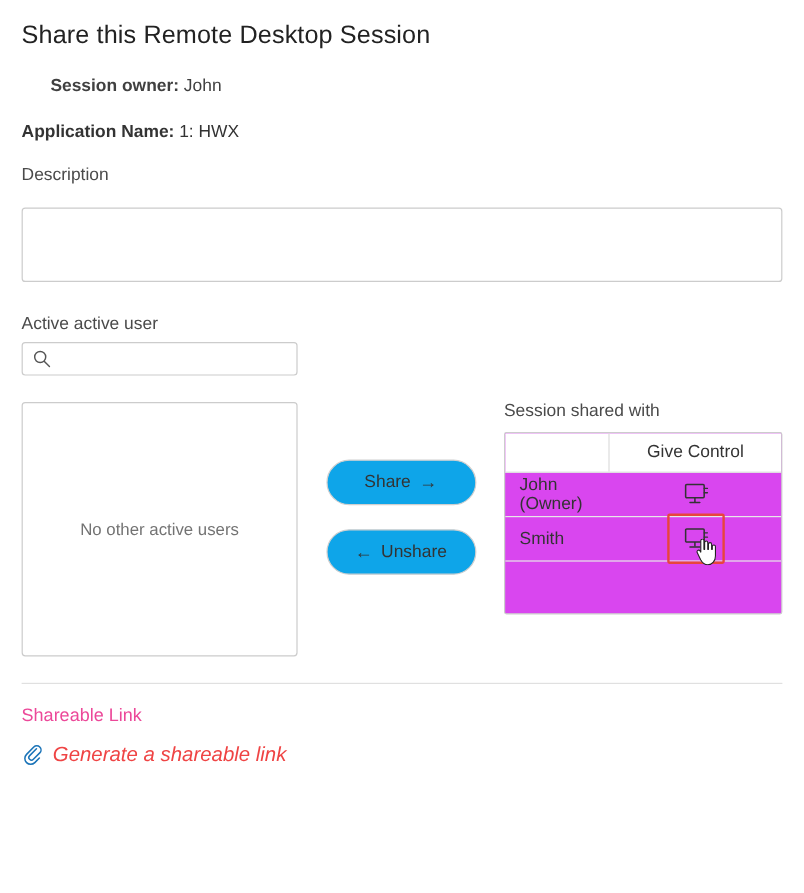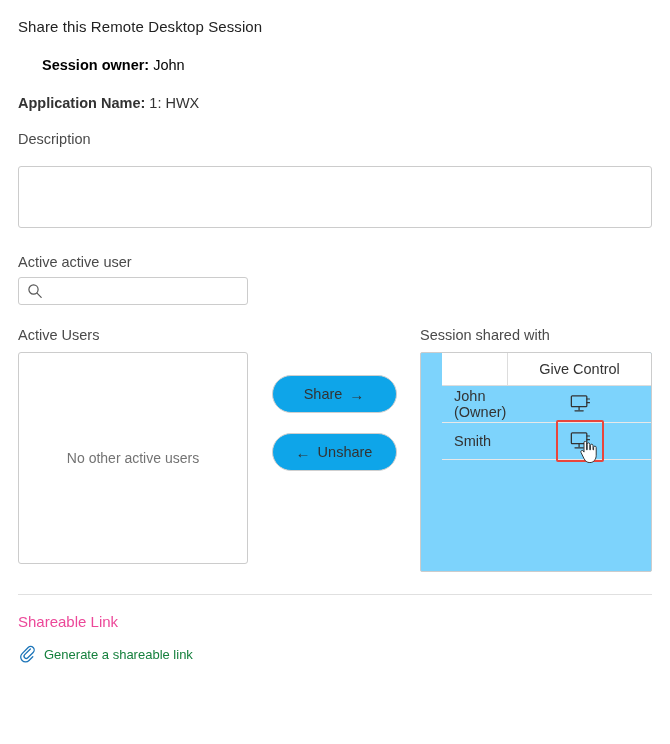--- a/index.html
+++ b/index.html
@@ -15,32 +15,32 @@
     overflow: hidden;
   }
   .page {
     position: relative;
     width: 670px;
     height: 744px;
     box-sizing: border-box;
     padding: 0 18px;
   }
   .title {
-    font-size: 15px;
+    font-size: 21px;
     font-weight: 400;
     color: #222222;
     margin: 0;
     padding-top: 18px;
     letter-spacing: 0.1px;
   }
   .owner-row {
     margin-top: 22px;
     padding-left: 24px;
     font-size: 14.5px;
-    color: #000000;
+    color: #404040;
   }
   .owner-row .lbl {
     font-weight: bold;
   }
   .owner-row .val {
     font-weight: normal;
   }
   .app-row {
     margin-top: 22px;
     font-size: 14.5px;
@@ -156,27 +156,26 @@
   }
   .pill-btn + .pill-btn {
     margin-top: 20px;
   }
   .arrow {
     font-size: 15px;
     line-height: 1;
   }
   .shared-box {
     width: 100%;
-    height: 220px;
+    height: 152px;
     box-sizing: border-box;
     border: 1px solid #cccccc;
     border-radius: 2px;
-    background: #7dd3fc;
+    background: #d946ef;
     overflow: hidden;
-    padding-left: 21px;
   }
   .shared-head {
     display: flex;
     height: 32px;
     border-bottom: 1px solid #dddddd;
     background: #ffffff;
   }
   .shared-head .h-blank {
     flex: 1;
     border-right: 1px solid #dddddd;
@@ -250,23 +249,24 @@
     display: flex;
     align-items: center;
     gap: 8px;
   }
   .clip-icon {
     width: 18px;
     height: 20px;
     flex: none;
   }
   .link-text {
-    font-size: 13px;
-    color: #15803d;
+    font-size: 17px;
+    color: #ef4444;
     cursor: pointer;
+    font-style: italic;
   }
 </style>
 </head>
 <body>
 
 <div class="page">
 
   <h1 class="title">Share this Remote Desktop Session</h1>
 
   <div class="owner-row">
@@ -287,21 +287,20 @@
     <svg class="search-icon" viewBox="0 0 16 16">
       <circle cx="6.5" cy="6.5" r="4.6" fill="none" stroke="#555" stroke-width="1.2"></circle>
       <line x1="10" y1="10.2" x2="14.2" y2="14.4" stroke="#555" stroke-width="1.2" stroke-linecap="round"></line>
     </svg>
     <input class="search-input" type="text" placeholder="" style="">
   </div>
 
   <div class="columns">
 
     <div class="col-left">
-      <div class="col-head">Active Users</div>
       <div class="active-users-box">
         <span>No other active users</span>
       </div>
     </div>
 
     <div class="col-mid">
       <button class="pill-btn">
         <span>Share</span>
         <span class="arrow">→</span>
       </button>

